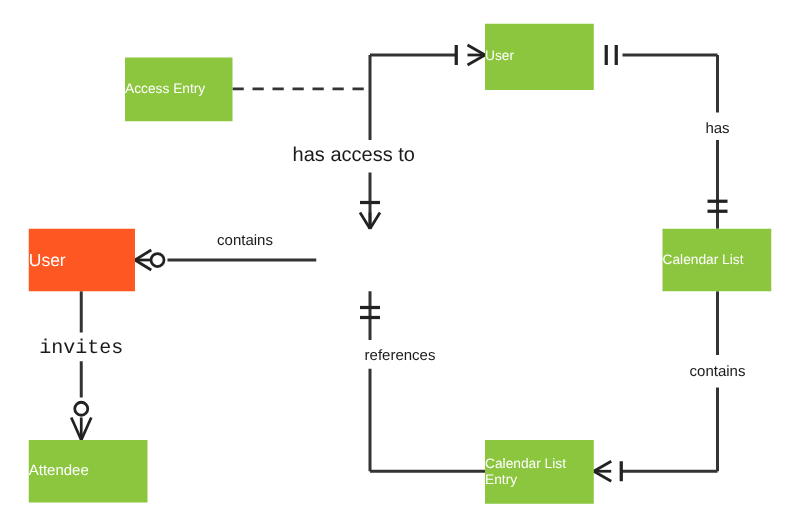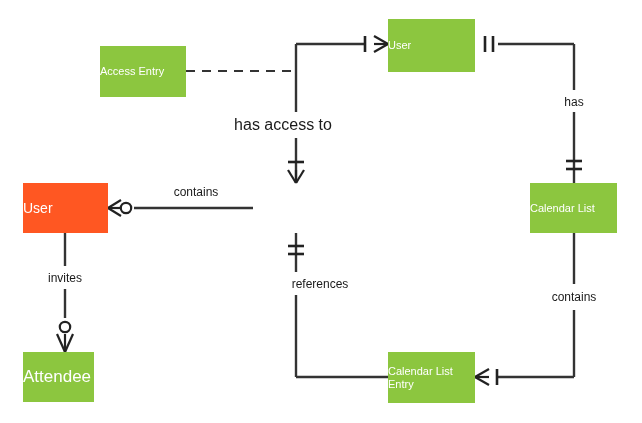--- a/index.html
+++ b/index.html
@@ -158,21 +158,21 @@
 
   <div class="entity-box" style="left:23px; top:183px; width:85px; height:50px; background:#ff5722; font-size:14px;">
     <span class="entity-label">User</span>
   </div>
 
 
   <div class="entity-box" style="left:530px; top:183px; width:87px; height:50px; background:#8cc63f; font-size:11px;">
     <span class="entity-label">Calendar List</span>
   </div>
 
-  <div class="entity-box" style="left:23px; top:352px; width:71px; height:50px; background:#8cc63f; font-size:17px;">
+  <div class="entity-box" style="left:23px; top:352px; width:95px; height:50px; background:#8cc63f; font-size:12px;">
     <span class="entity-label">Attendee</span>
   </div>
 
   <div class="entity-box" style="left:388px; top:352px; width:87px; height:51px; background:#8cc63f; font-size:11px;">
     <span class="entity-label">Calendar List
 Entry</span>
   </div>
 
   <div class="edge-label" style="left:196px; top:192px; transform:translate(-50%,-50%); font-size:12px;">
     <span>contains</span>
@@ -187,17 +187,17 @@
   </div>
 
   <div class="edge-label" style="left:574px; top:297px; transform:translate(-50%,-50%); font-size:12px;">
     <span>contains</span>
   </div>
 
   <div class="edge-label" style="left:296px; top:284px; transform:translate(-50%,-50%); font-size:12px;padding-left:48px;">
     <span>references</span>
   </div>
 
-  <div class="edge-label" style="left:65px; top:278px; transform:translate(-50%,-50%); font-size:12px;">
+  <div class="edge-label" style="left:65px; top:278px; transform:translate(-50%,-50%); font-size:16px;font-family:Liberation Mono, monospace;">
     <span>invites</span>
   </div>
 
 </div>
 
 </body></html>

